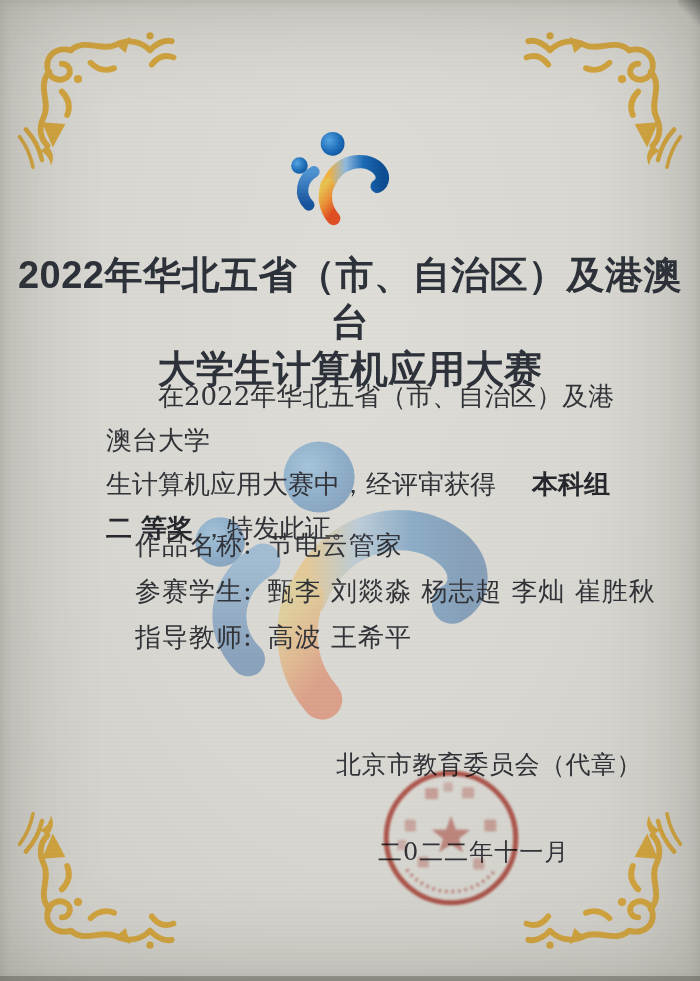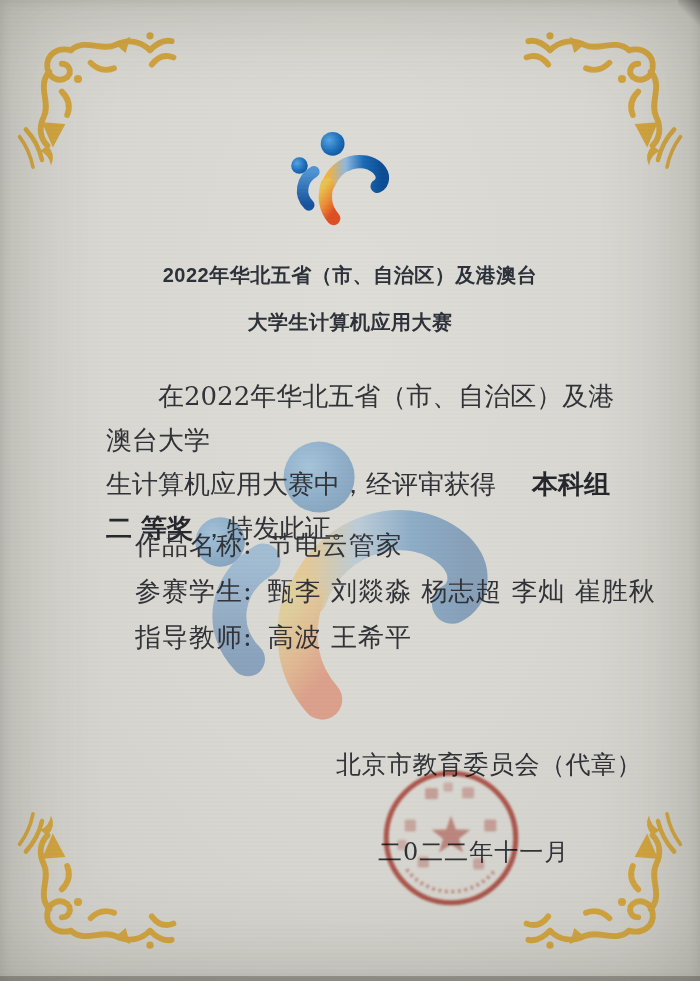--- a/index.html
+++ b/index.html
@@ -22,21 +22,21 @@
   .tr{right:12px;top:16px;transform:scaleX(-1);}
   .bl{left:12px;bottom:16px;transform:scaleY(-1);}
   .br{right:12px;bottom:16px;transform:scale(-1,-1);}
 
   .logo{position:absolute;left:286px;top:130px;width:114px;height:96px;}
   .watermark{position:absolute;left:180px;top:436px;width:340px;height:286px;
     opacity:.40;filter:blur(.7px);}
 
   .title{position:absolute;top:252px;left:0;right:0;text-align:center;
     font-family:"Liberation Sans", sans-serif;font-weight:bold;
-    font-size:20px;line-height:47px;color:#2c3039;letter-spacing:.5px;}
+    font-size:38px;line-height:47px;color:#2c3039;letter-spacing:.5px;}
 
   .body-text{position:absolute;left:80px;right:66px;top:374px;
     font-size:26px;line-height:44px;color:#303237;margin-left:26px;}
   .body-text .line1{text-indent:52px;}
   .strong{font-weight:bold;color:#24262c;}
   .gap-l{margin-left:36px;}
   .gap-s{margin-left:8px;}
 
   .fields{position:absolute;left:135px;top:530px;display:flex;flex-direction:column;
     gap:15px;font-size:26px;color:#303237;}

